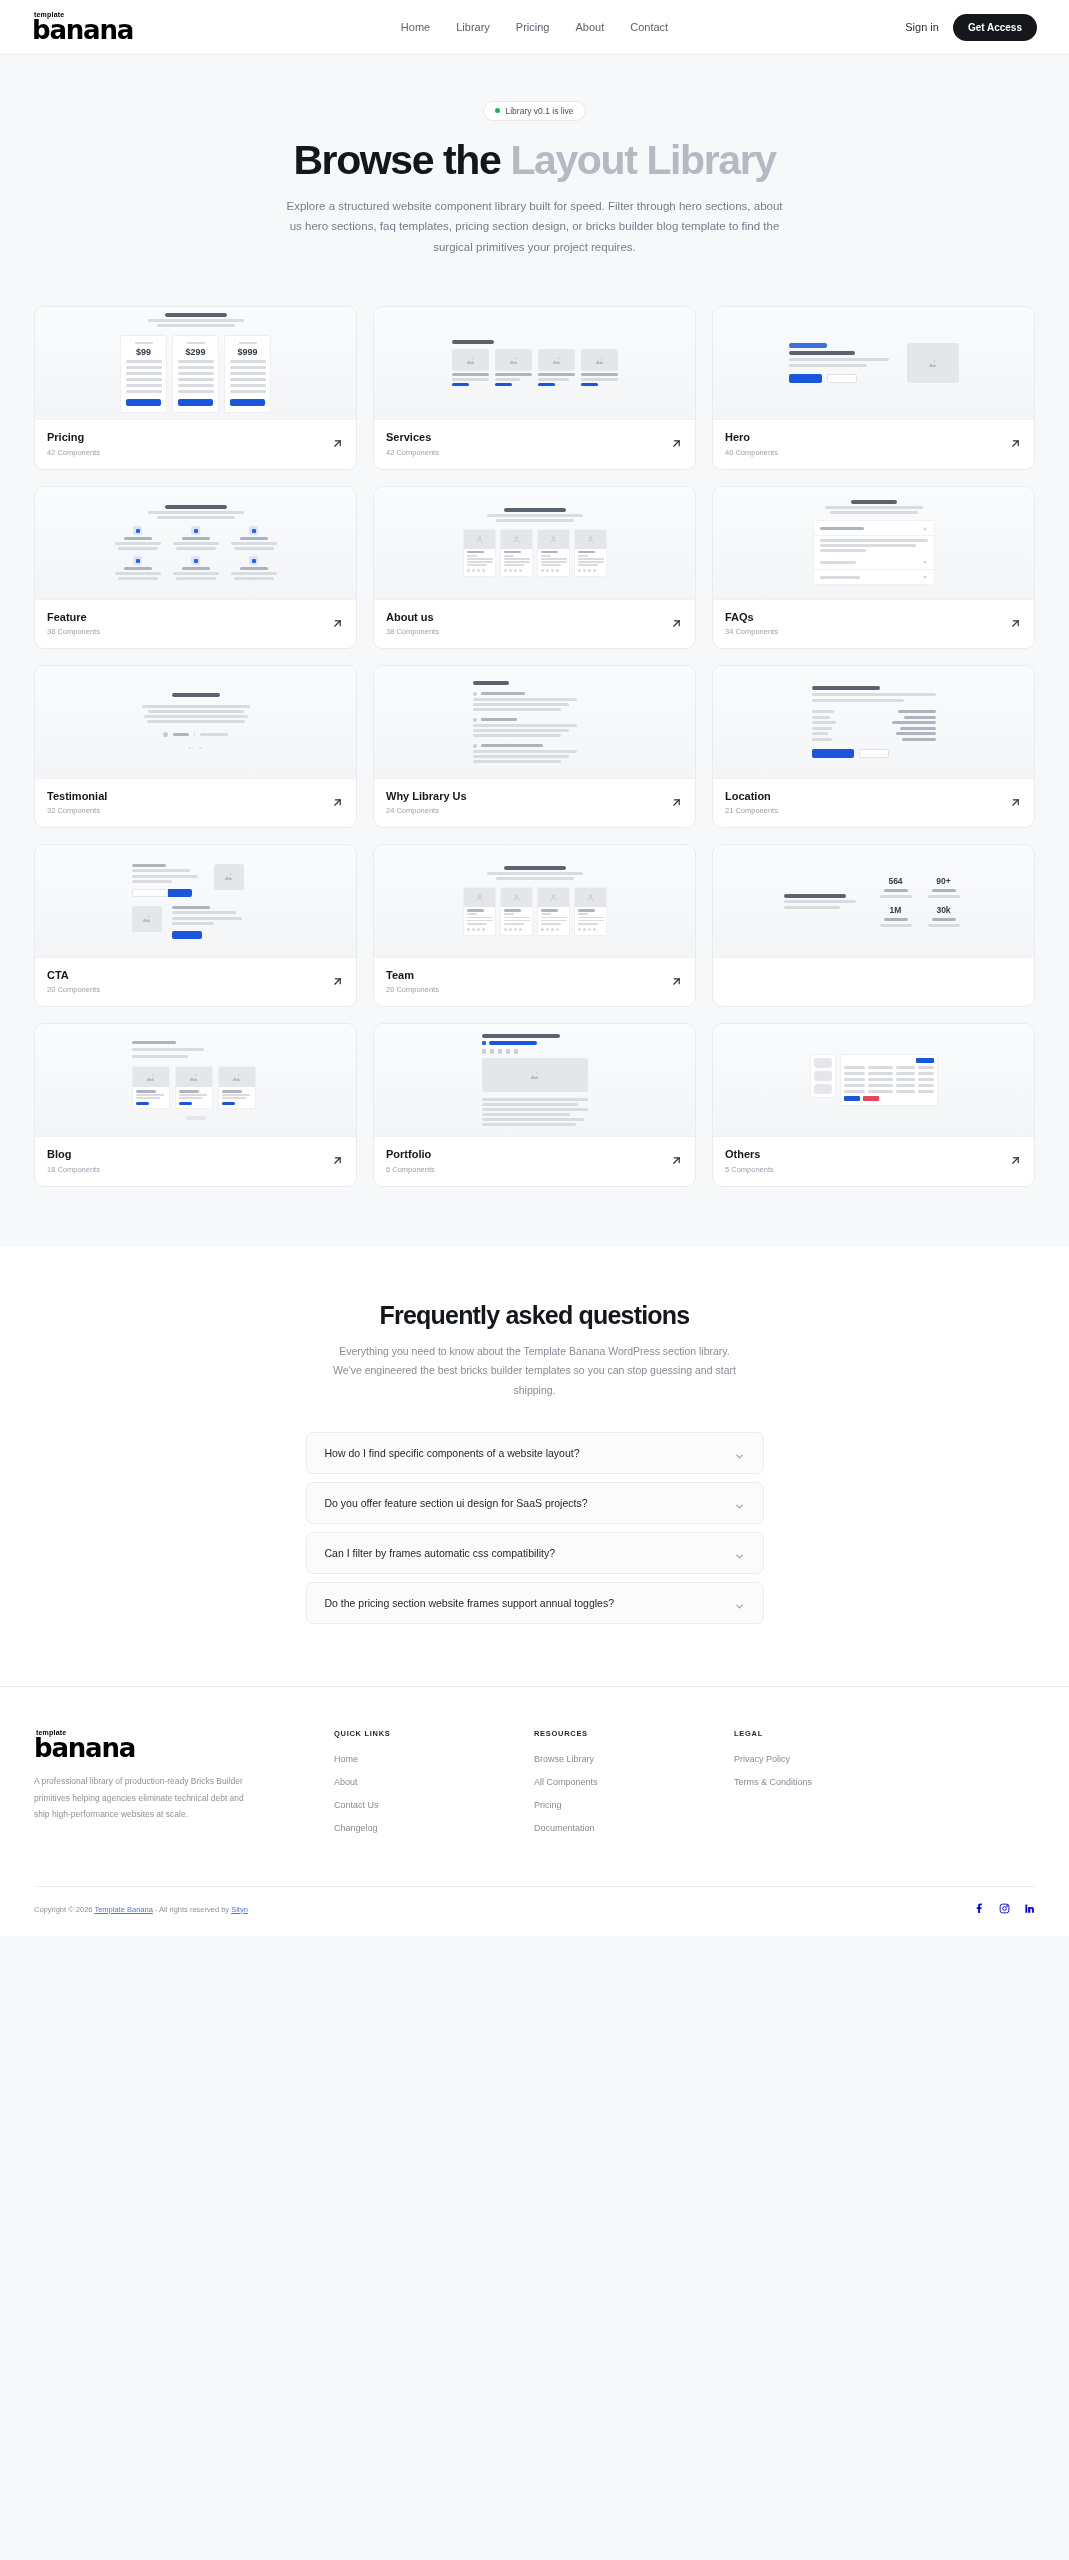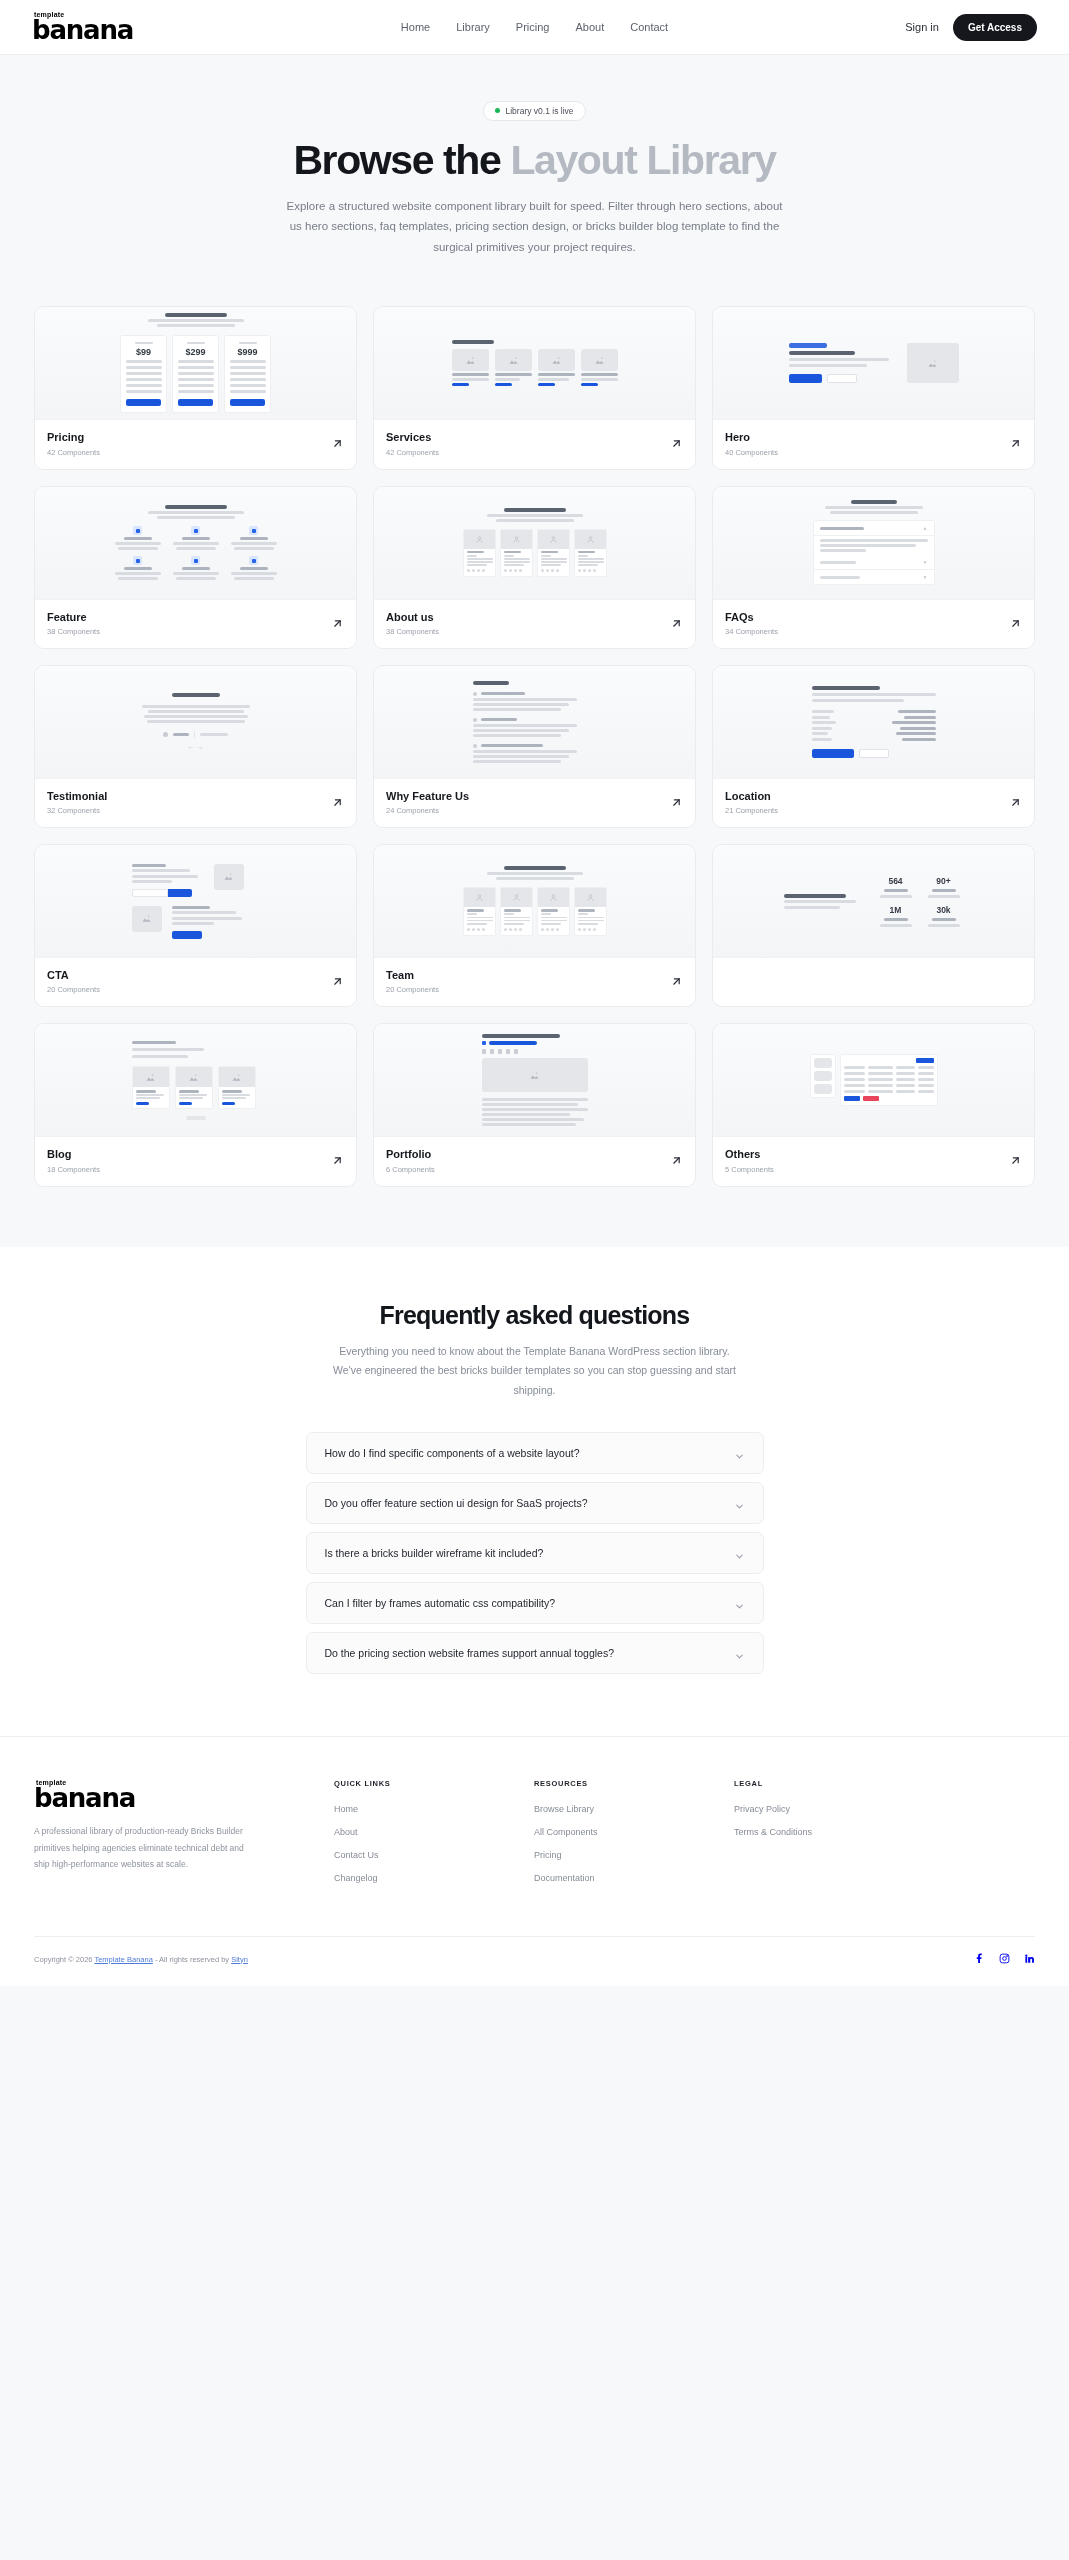--- a/index.html
+++ b/index.html
@@ -620,21 +620,21 @@
             <div class="bar mid" style="width:62px"></div>
               </div>
           <div class="bar " style="width:104px"></div>
               <div class="bar " style="width:96px"></div>
               <div class="bar " style="width:88px"></div>
         </div>
           </div>
         </div>
      <div class="card-foot">
        <div>
-         <div class="card-title">Why Feature Us</div>
+         <div class="card-title">Why Library Us</div>
          <div class="card-count">24 Components</div>
        </div>
        <span class="arrow-ico">
          <svg viewBox="0 0 24 24" fill="none" stroke="currentColor" stroke-width="2.2" stroke-linecap="round" stroke-linejoin="round">
               <path d="M7 17L17 7"></path>
               <path d="M8 7h9v9"></path>
             </svg>
        </span>
      </div>
       </div>
@@ -1058,28 +1058,20 @@
       <div class="faq-item">
         <span class="faq-q">How do I find specific components of a website layout?</span>
      <span class="chev">
        <svg viewBox="0 0 24 24" fill="none" stroke="currentColor" stroke-width="2.4" stroke-linecap="round" stroke-linejoin="round">
             <path d="M6 9l6 6 6-6"></path>
           </svg>
      </span>
       </div>
       <div class="faq-item">
         <span class="faq-q">Do you offer feature section ui design for SaaS projects?</span>
-     <span class="chev">
-       <svg viewBox="0 0 24 24" fill="none" stroke="currentColor" stroke-width="2.4" stroke-linecap="round" stroke-linejoin="round">
-            <path d="M6 9l6 6 6-6"></path>
-          </svg>
-     </span>
-      </div>
-      <div class="faq-item">
-        <span class="faq-q">Is there a bricks builder wireframe kit included?</span>
      <span class="chev">
        <svg viewBox="0 0 24 24" fill="none" stroke="currentColor" stroke-width="2.4" stroke-linecap="round" stroke-linejoin="round">
             <path d="M6 9l6 6 6-6"></path>
           </svg>
      </span>
       </div>
       <div class="faq-item">
         <span class="faq-q">Can I filter by frames automatic css compatibility?</span>
      <span class="chev">
        <svg viewBox="0 0 24 24" fill="none" stroke="currentColor" stroke-width="2.4" stroke-linecap="round" stroke-linejoin="round">

